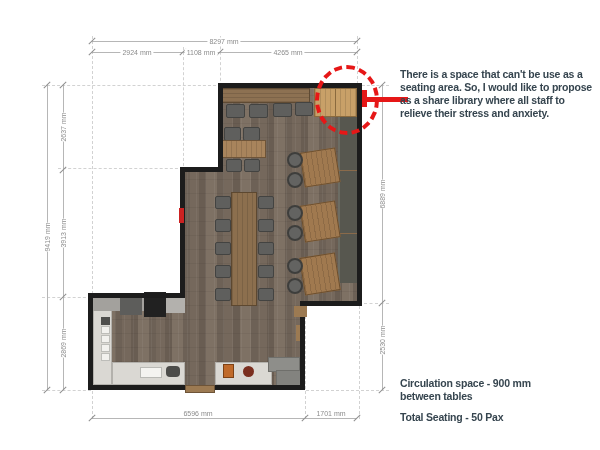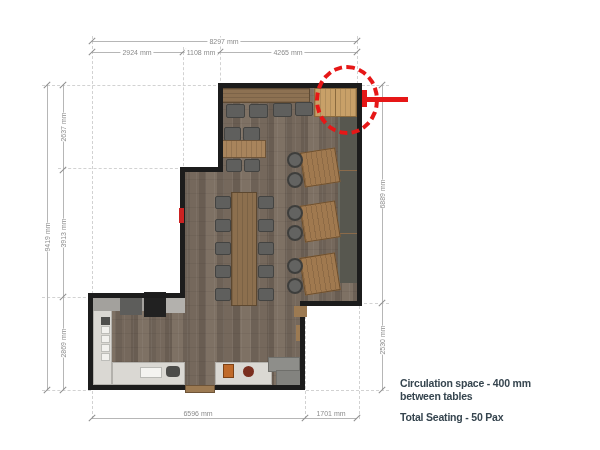--- a/index.html
+++ b/index.html
@@ -171,16 +171,17 @@
   <div class="wall" style="left:300px;top:301px;width:5px;height:89px;"></div>
   <div class="wall" style="left:300px;top:301px;width:62px;height:5px;"></div>
   <div class="wall" style="left:357px;top:83px;width:5px;height:223px;"></div>
   <div class="furn" style="left:185px;top:385px;width:30px;height:8px;background:#9c7a52;border:1px solid #6e5438;box-sizing:border-box;z-index:4;"></div>
   <div class="furn" style="left:179px;top:208px;width:5px;height:15px;background:#cc2222;z-index:4;"></div>
 
   <div style="position:absolute;left:315px;top:65px;width:56px;height:62px;border:4px dashed #e61717;border-radius:50%;z-index:5;"></div>
   <div class="red" style="position:absolute;left:366px;top:97px;width:42px;height:5px;z-index:5;"></div>
   <div class="red" style="position:absolute;left:362px;top:90px;width:5px;height:17px;z-index:5;"></div>
 
-  <div class="note" style="left:400px;top:377px;width:170px;">Circulation space - 400 mm between tables</div>
+  <div class="note" style="left:400px;top:68px;width:192px;">There is a space that can't be use as a seating area. So, I would like to propose as a share library where all staff to relieve their stress and anxiety.</div>
+  <div class="note" style="left:400px;top:377px;width:170px;">Circulation space - 900 mm between tables</div>
   <div class="note" style="left:400px;top:411px;width:180px;">Total Seating - 50 Pax</div>
 
 </div>
 
 </body></html>

